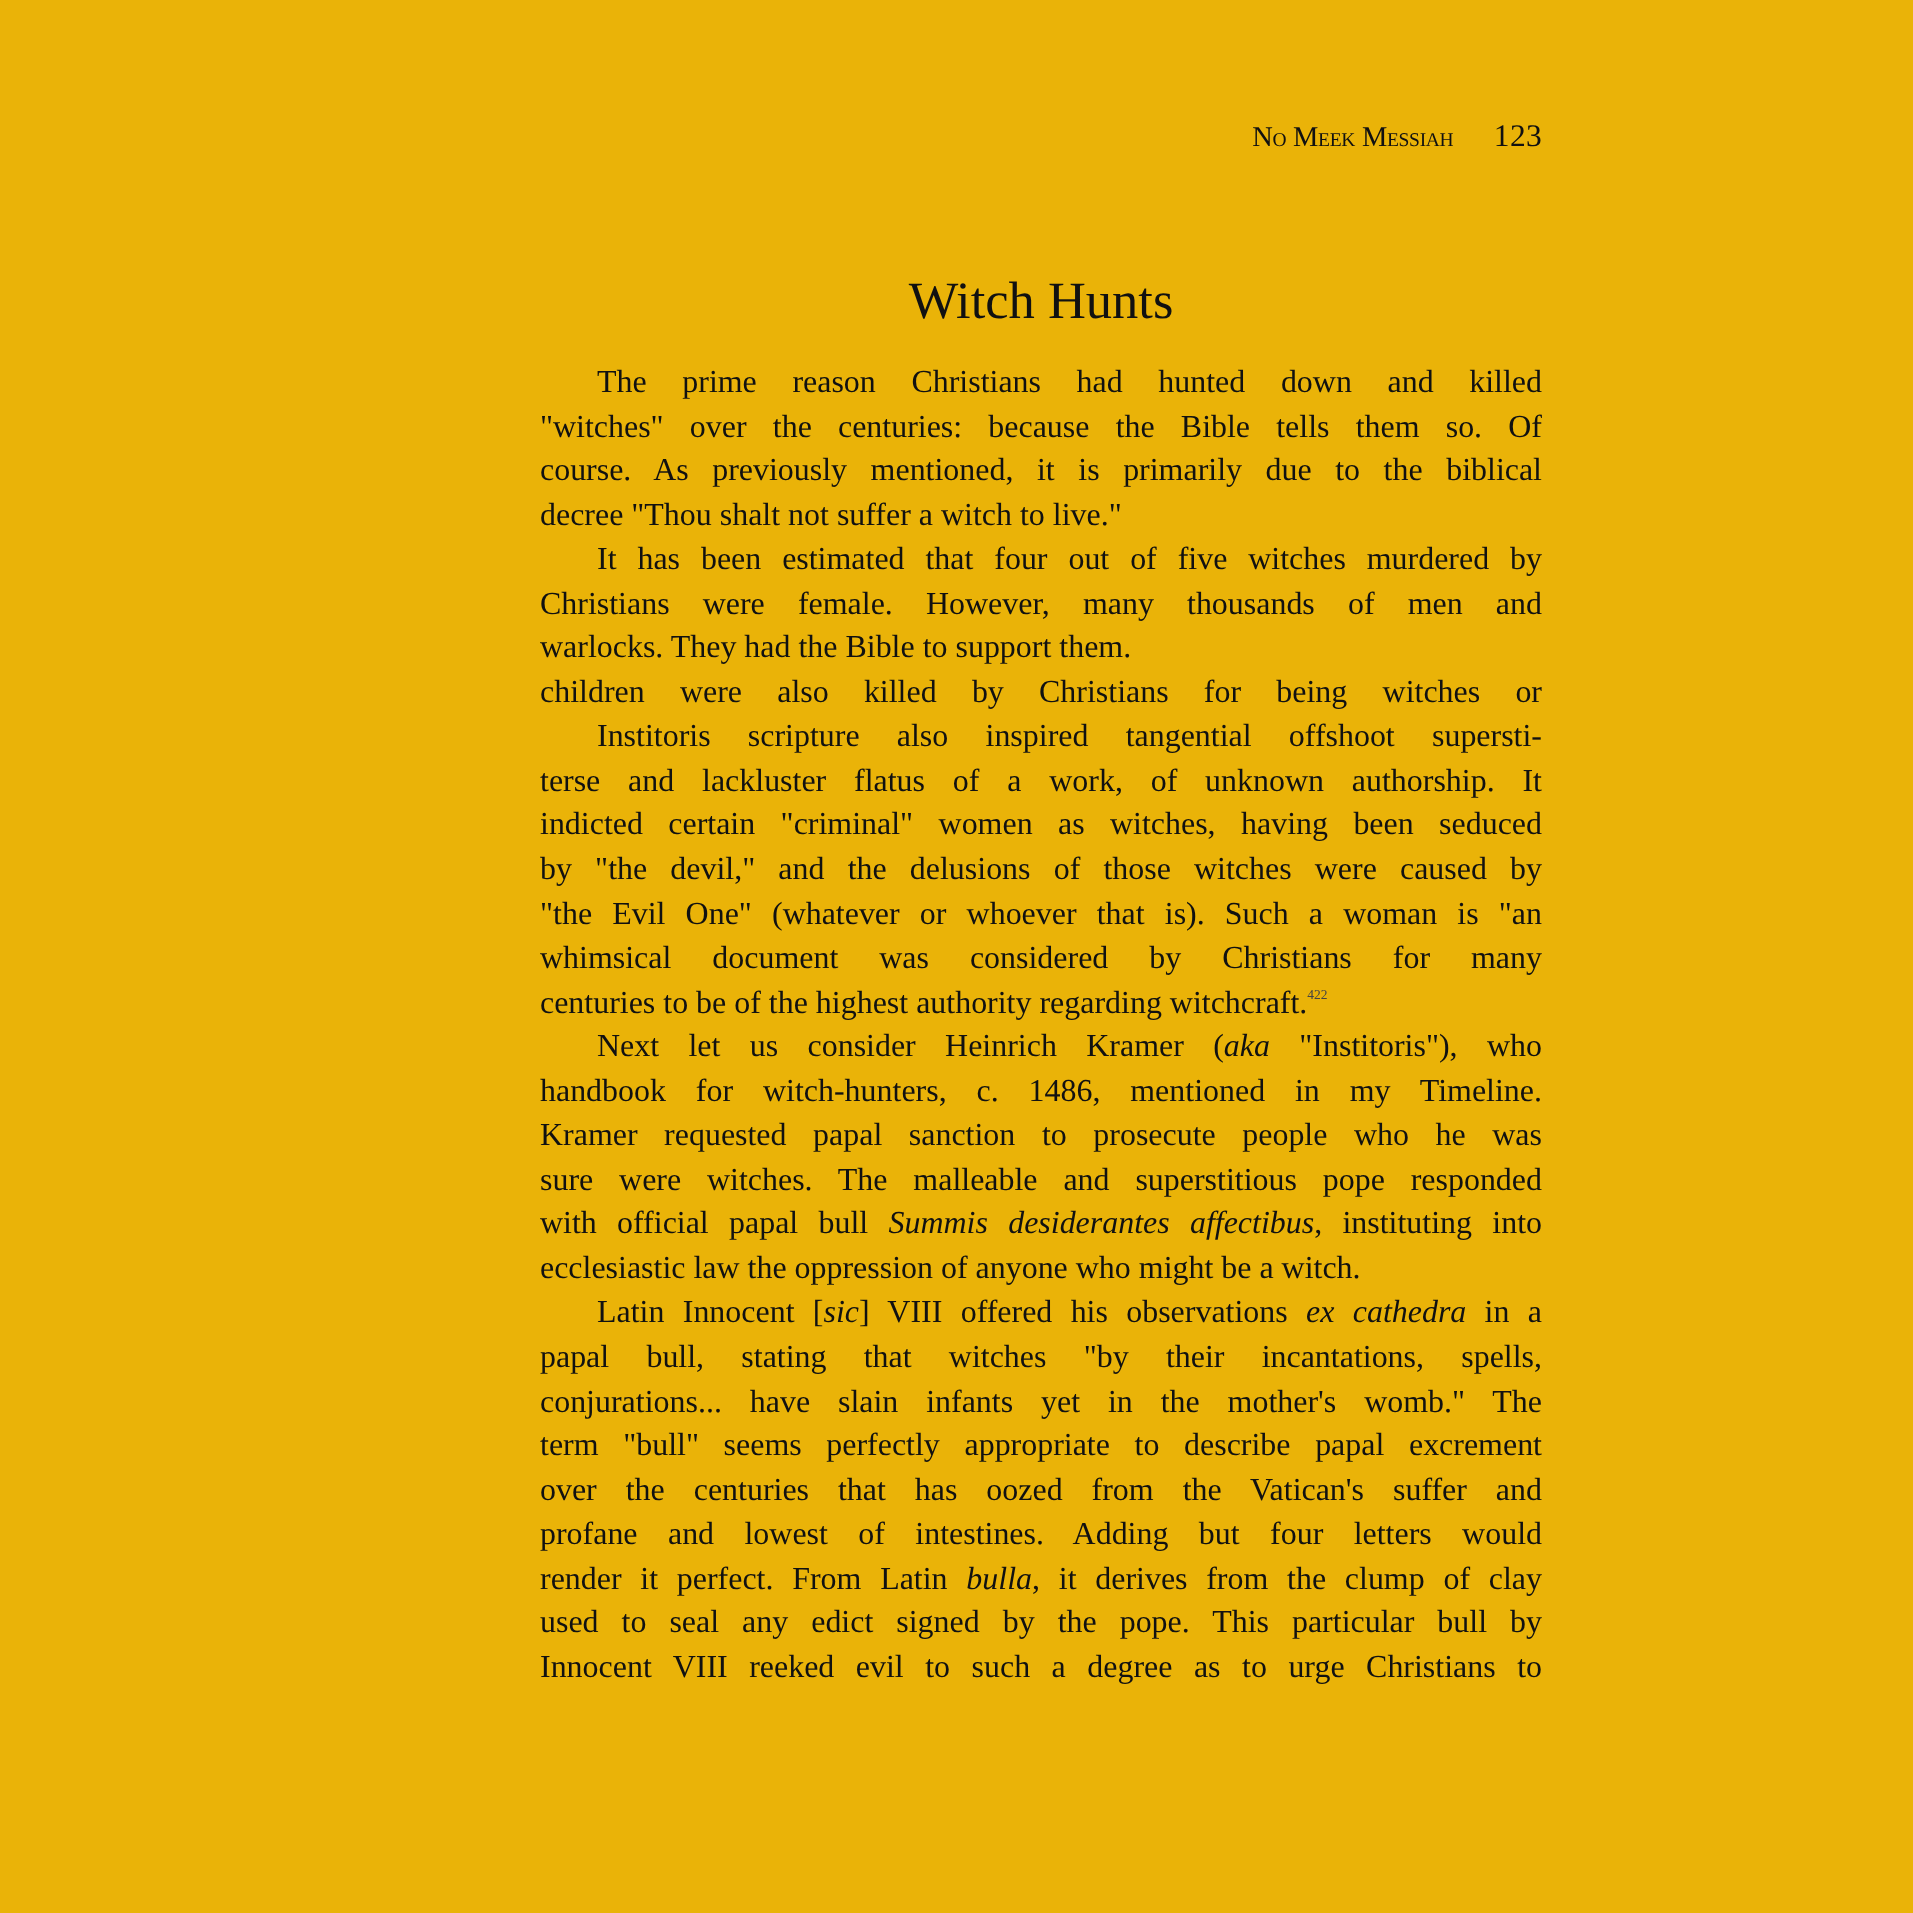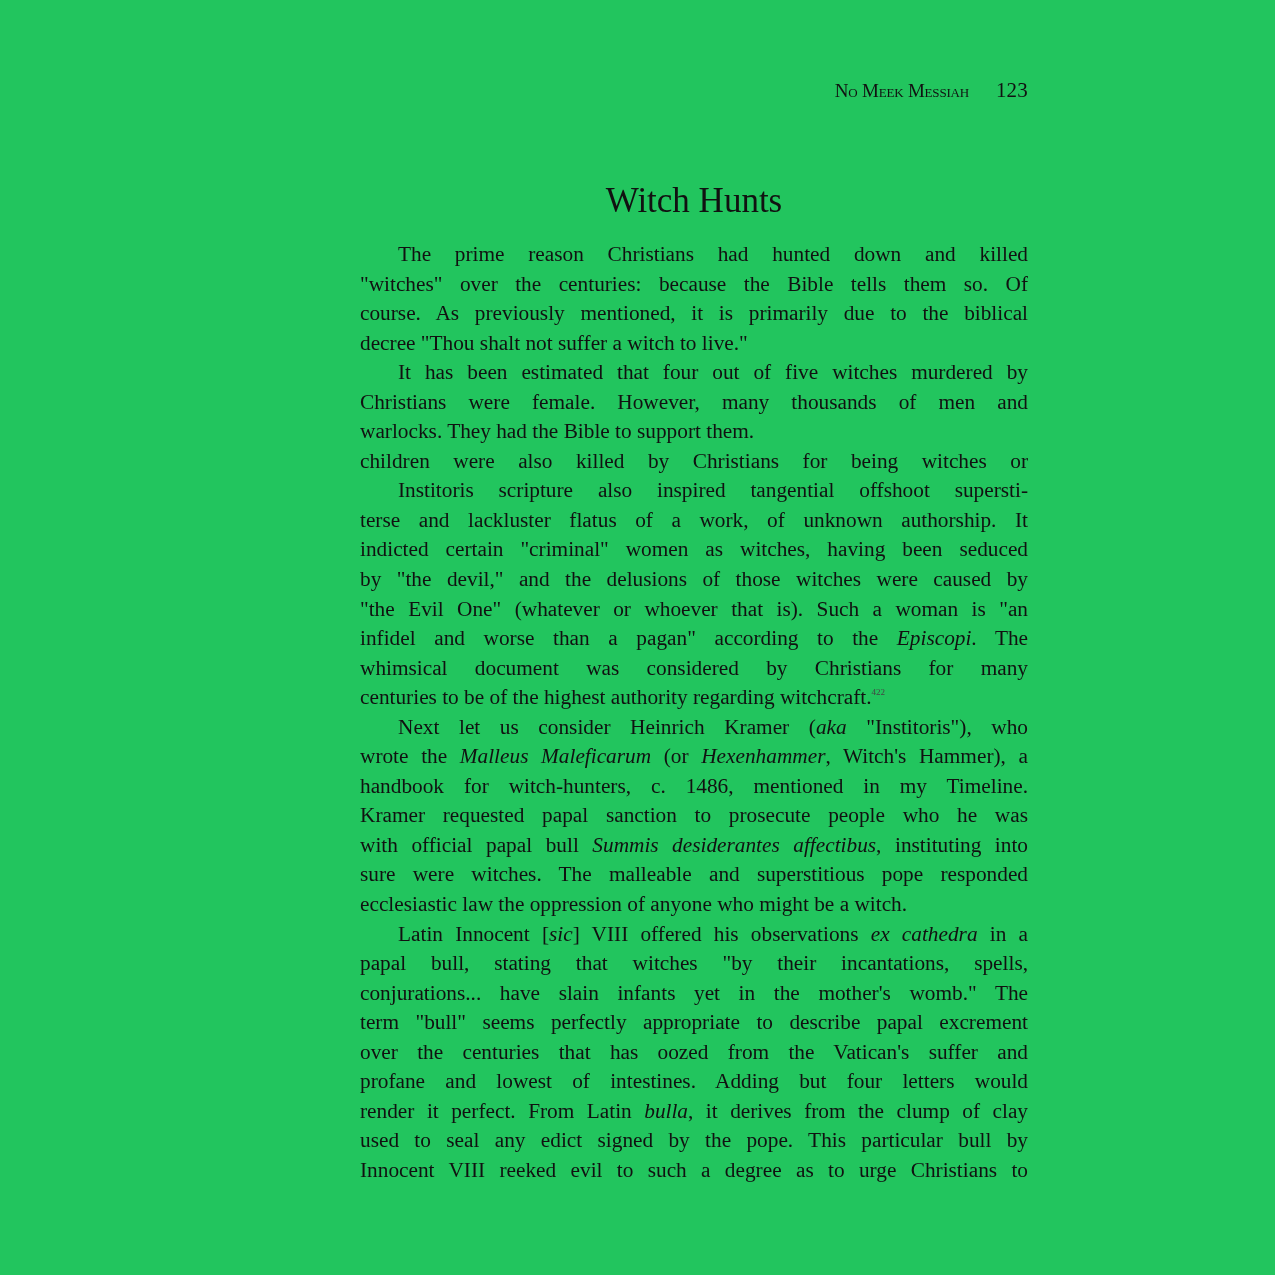--- a/index.html
+++ b/index.html
@@ -1,17 +1,17 @@
 <!DOCTYPE html>
 <html><head>
 <meta charset="utf-8">
 <style>
   html, body { margin: 0; padding: 0; background: #ffffff; }
   body { width: 1275px; height: 1275px; position: relative; overflow: hidden; }
-  .page { position: absolute; left: 0; top: 0; width: 1275px; height: 1275px; background: #22c55e; }
+  .page { position: absolute; left: 0; top: 0; width: 1275px; height: 1275px; background: #eab308; }
   .running-head {
     position: absolute; top: 78px; right: 247px;
     font-family: "Liberation Serif", serif; font-size: 19px; color: #111;
     white-space: nowrap; letter-spacing: 0.2px;
   }
   .running-head .rh-title { font-variant: small-caps; text-transform: none; margin-right: 22px; letter-spacing: -0.2px; }
   .running-head .rh-num { font-size: 21px; }
   .chapter-title {
     position: absolute; top: 181px; left: 360px; width: 668px; text-align: center;
     font-family: "Liberation Serif", serif; font-size: 35px; color: #111;
@@ -53,31 +53,29 @@
         <span class="line"><span>Christians were female. However, many thousands of men and</span></span>
         <span class="line last"><span>warlocks. They had the Bible to support them.</span></span>
         <span class="line"><span>children were also killed by Christians for being witches or</span></span>
       </div>
       <div>
         <span class="line indent"><span>Institoris scripture also inspired tangential offshoot supersti-</span></span>
         <span class="line"><span>terse and lackluster flatus of a work, of unknown authorship. It</span></span>
         <span class="line"><span>indicted certain "criminal" women as witches, having been seduced</span></span>
         <span class="line"><span>by "the devil," and the delusions of those witches were caused by</span></span>
         <span class="line"><span>"the Evil One" (whatever or whoever that is). Such a woman is "an</span></span>
-        <span class="line"><span>infidel and worse than a pagan" according to the </span><i>Episcopi</i><span>. The</span></span>
         <span class="line"><span>whimsical document was considered by Christians for many</span></span>
         <span class="line last"><span>centuries to be of the highest authority regarding witchcraft.</span><sup>422</sup></span>
       </div>
       <div>
         <span class="line indent"><span>Next let us consider Heinrich Kramer (</span><i>aka</i><span> "Institoris"), who</span></span>
-        <span class="line"><span>wrote the </span><i>Malleus Maleficarum</i><span> (or </span><i>Hexenhammer</i><span>, Witch's Hammer), a</span></span>
         <span class="line"><span>handbook for witch-hunters, c. 1486, mentioned in my Timeline.</span></span>
         <span class="line"><span>Kramer requested papal sanction to prosecute people who he was</span></span>
+        <span class="line"><span>sure were witches. The malleable and superstitious pope responded</span></span>
         <span class="line"><span>with official papal bull </span><i>Summis desiderantes affectibus</i><span>, instituting into</span></span>
-        <span class="line"><span>sure were witches. The malleable and superstitious pope responded</span></span>
         <span class="line last"><span>ecclesiastic law the oppression of anyone who might be a witch.</span></span>
       </div>
       <div>
         <span class="line indent"><span>Latin Innocent [</span><i>sic</i><span>] VIII offered his observations </span><i>ex cathedra</i><span> in a</span></span>
         <span class="line"><span>papal bull, stating that witches "by their incantations, spells,</span></span>
         <span class="line"><span>conjurations... have slain infants yet in the mother's womb." The</span></span>
         <span class="line"><span>term "bull" seems perfectly appropriate to describe papal excrement</span></span>
         <span class="line"><span>over the centuries that has oozed from the Vatican's suffer and</span></span>
         <span class="line"><span>profane and lowest of intestines. Adding but four letters would</span></span>
         <span class="line"><span>render it perfect. From Latin </span><i>bulla</i><span>, it derives from the clump of clay</span></span>

